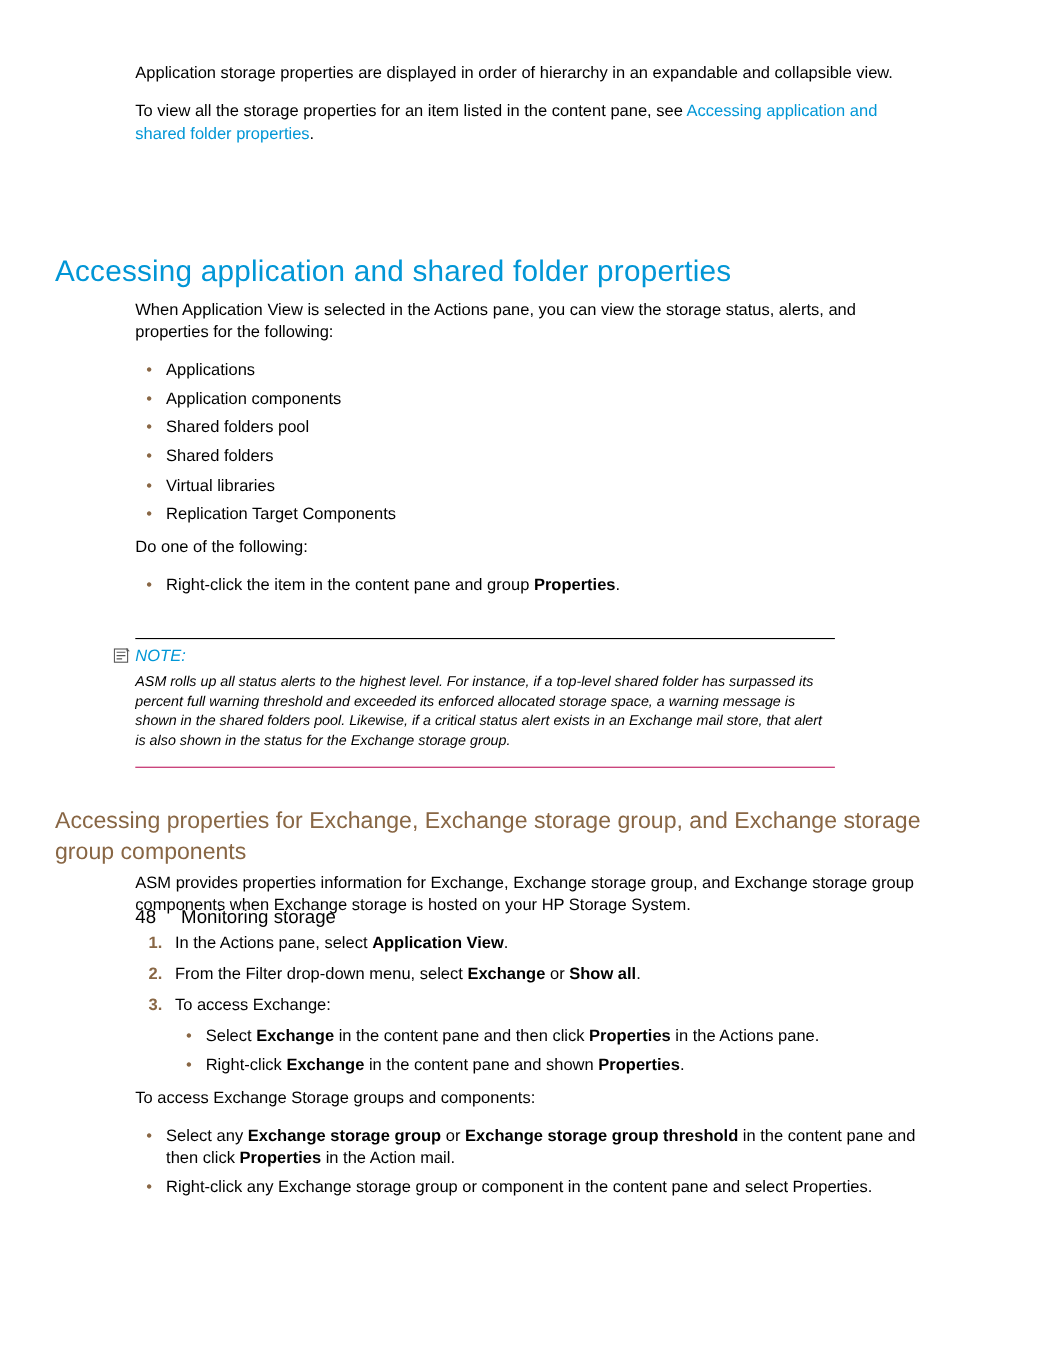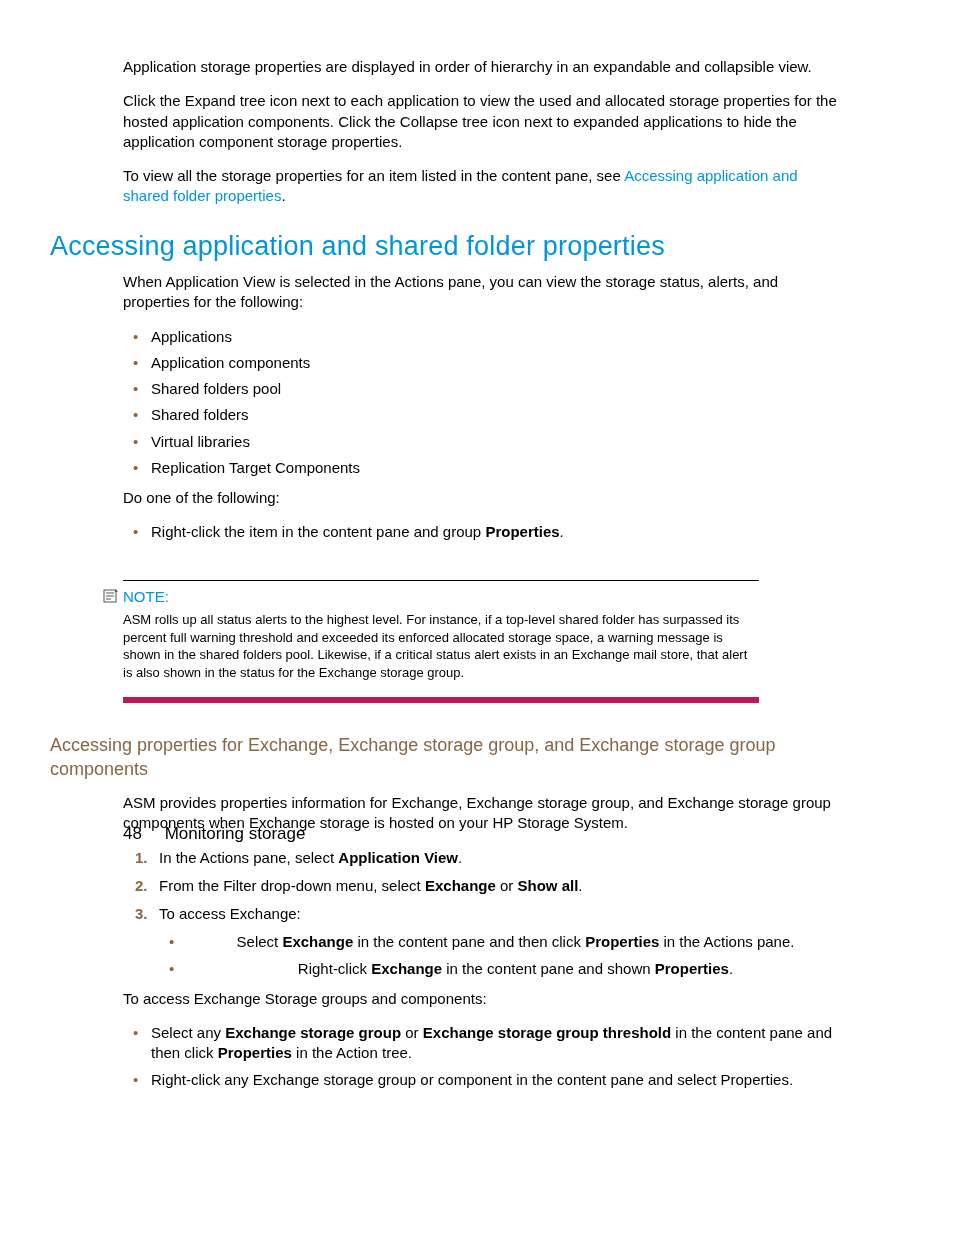--- a/index.html
+++ b/index.html
@@ -36,21 +36,21 @@
     font-family: Arial, Helvetica, sans-serif;
     font-weight: 300;
     color: #0096d6;
     font-size: 27px;
     margin: 0 0 14px 0;
     letter-spacing: 0.2px;
   }
   h3.h-sub {
     font-weight: 400;
     color: #886644;
-    font-size: 18px;
+    font-size: 21px;
     margin: 0 0 12px 0;
     line-height: 1.35;
   }
   ul.bullets {
     list-style: none;
     margin: 0 0 10px 0;
     padding: 0 0 0 28px;
   }
   ul.bullets > li {
     position: relative;
@@ -82,40 +82,40 @@
     left: -24px;
     top: 0;
     color: #886644;
     font-weight: bold;
     font-size: 15px;
   }
   ul.sub-bullets {
     list-style: none;
     margin: 8px 0 0 0;
     padding: 0 0 0 28px;
-    text-align: center;
   }
   ul.sub-bullets > li {
     position: relative;
     margin: 0 0 6px 0;
   }
   ul.sub-bullets > li::before {
     content: "•";
     position: absolute;
     left: -18px;
     top: 0;
     color: #886644;
   }
   .note-block {
     position: absolute;
     left: 123px;
     right: 195px;
     border-top: 1px solid #000;
-    border-bottom: 6px solid #be185d;
+    border-bottom: 1px solid #be185d;
     padding: 6px 0 16px 0;
+    font-style: italic;
   }
   .note-label {
     color: #0096d6;
     font-size: 15px;
     margin: 0 0 4px 0;
     display: flex;
     align-items: center;
     gap: 6px;
   }
   .note-label-icon-wrap {
@@ -138,21 +138,20 @@
   .footer .pnum { margin-right: 18px; }
   b { font-weight: bold; }
 </style>
 </head>
 <body>
 
 <div class="page">
 
   <div class="body-col" style="top:57px;">
     <p>Application storage properties are displayed in order of hierarchy in an expandable and collapsible view.</p>
-    <p>Click the Expand tree icon next to each application to view the used and allocated storage properties for the hosted application components. Click the Collapse tree icon next to expanded applications to hide the application component storage properties.</p>
     <p>
       <span>To view all the storage properties for an item listed in the content pane, see </span><a class="link">Accessing application and shared folder properties</a><span>.</span>
     </p>
   </div>
 
   <div class="outdent-col" style="top:228px;">
     <h2 class="h-main">Accessing application and shared folder properties</h2>
   </div>
 
   <div class="body-col" style="top:272px;">
@@ -210,21 +209,21 @@
           </li>
           <li>
             <span>Right-click </span><b>Exchange</b><span> in the content pane and shown </span><b>Properties</b><span>.</span>
           </li>
         </ul>
       </li>
     </ol>
     <p>To access Exchange Storage groups and components:</p>
     <ul class="bullets">
       <li>
-        <span>Select any </span><b>Exchange storage group</b><span> or </span><b>Exchange storage group threshold</b><span> in the content pane and then click </span><b>Properties</b><span> in the Action tree.</span>
+        <span>Select any </span><b>Exchange storage group</b><span> or </span><b>Exchange storage group threshold</b><span> in the content pane and then click </span><b>Properties</b><span> in the Action mail.</span>
       </li>
       <li>Right-click any Exchange storage group or component in the content pane and select Properties.</li>
     </ul>
   </div>
 
   <div class="footer">
     <span class="pnum">48</span>
     <span>Monitoring storage</span>
   </div>
 

